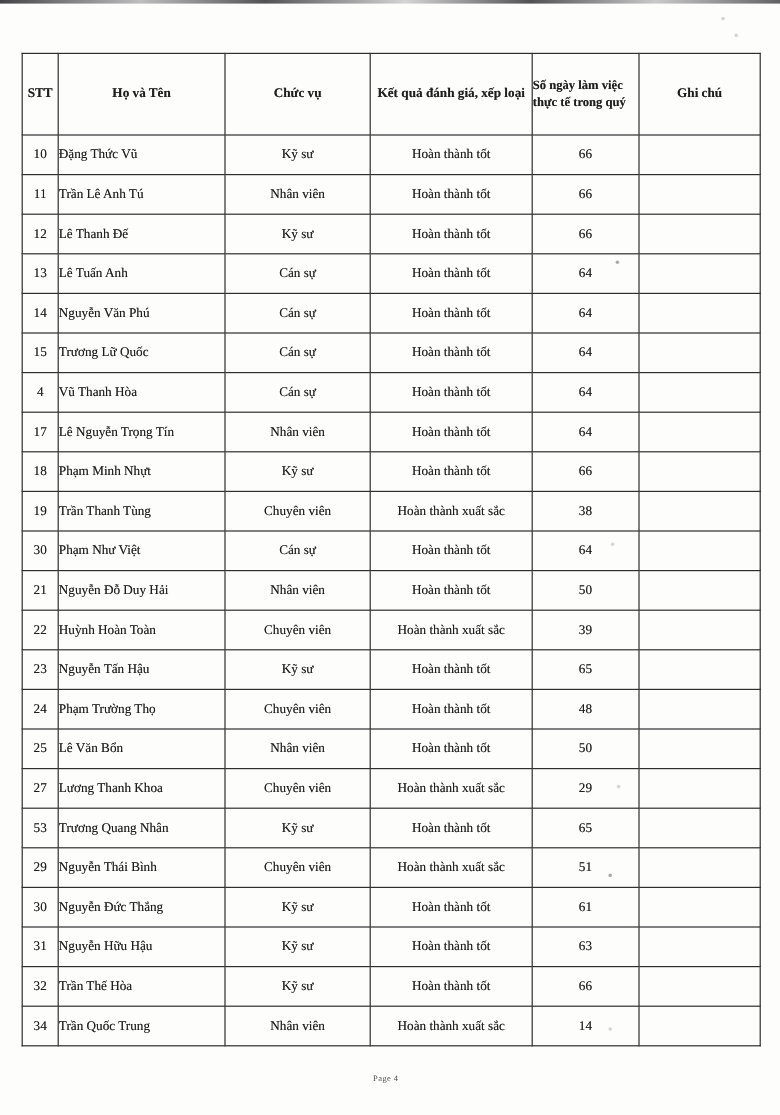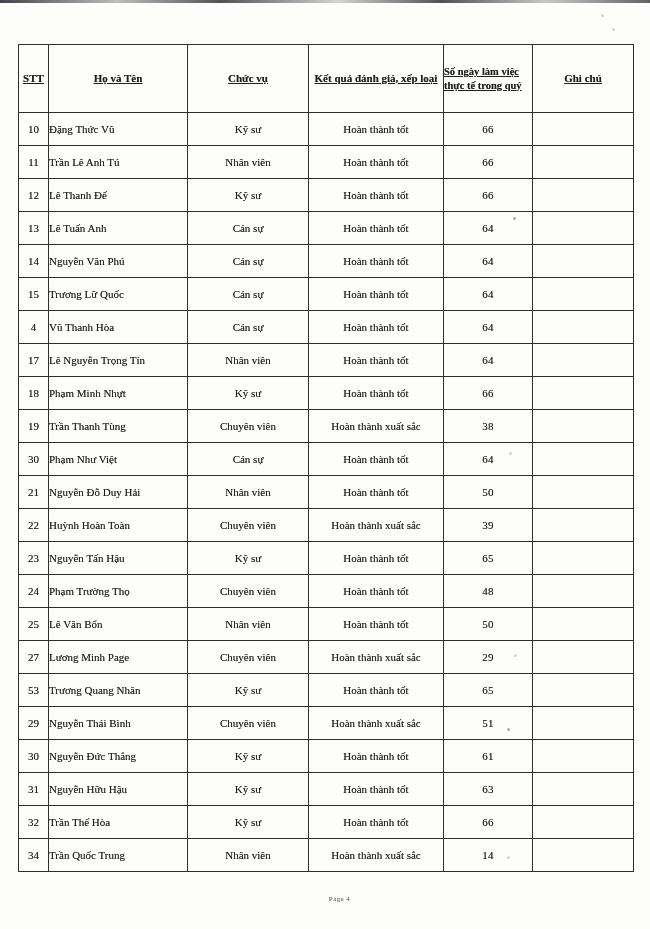--- a/index.html
+++ b/index.html
@@ -30,38 +30,38 @@
     border-collapse:collapse;
     table-layout:fixed;
   }
   table.eval th, table.eval td{
     border:1.4px solid #2f2f2f;
     border-top-width:1.9px;border-bottom-width:1.9px;
     padding:0;
     overflow:hidden;
     text-shadow:0 0 .4px rgba(20,20,20,.55);
   }
-  thead tr{height:68px;text-decoration:underline;}
+  thead tr{height:68px;}
   tbody tr{height:33px;}
   th{
     font-size:11px;font-weight:bold;
     text-align:center;vertical-align:middle;
     line-height:1.25;
     padding:0 2px;
   }
   th.h-days{font-size:10.5px;text-align:left;padding:0 3px;}
   td{
     font-size:11px;
     text-align:center;vertical-align:middle;
     white-space:nowrap;
   }
   td.c-name{text-align:left;padding-left:8px;}
   td.c-days{letter-spacing:.3px;text-align:center;}
   .page-footer{
-    position:absolute;left:32px;top:895px;width:615px;
+    position:absolute;left:14px;top:895px;width:615px;
     text-align:center;
     font-size:7px;letter-spacing:.4px;
     color:#4a4a4a;
     font-family:"Liberation Serif", serif;
   }
   .speck{
     position:absolute;width:3px;height:3px;border-radius:50%;
     background:rgba(70,70,70,.45);
   }
   .speck.faint{background:rgba(120,120,125,.3);}
@@ -216,21 +216,21 @@
         <tr>
           <td class="c-stt">25</td>
           <td class="c-name">Lê Văn Bổn</td>
           <td class="c-position">Nhân viên</td>
           <td class="c-result">Hoàn thành tốt</td>
           <td class="c-days">50</td>
           <td class="c-note"></td>
         </tr>
         <tr>
           <td class="c-stt">27</td>
-          <td class="c-name">Lương Minh Page</td>
+          <td class="c-name">Lương Thanh Khoa</td>
           <td class="c-position">Chuyên viên</td>
           <td class="c-result">Hoàn thành xuất sắc</td>
           <td class="c-days">29</td>
           <td class="c-note"></td>
         </tr>
         <tr>
           <td class="c-stt">53</td>
           <td class="c-name">Trương Quang Nhân</td>
           <td class="c-position">Kỹ sư</td>
           <td class="c-result">Hoàn thành tốt</td>

